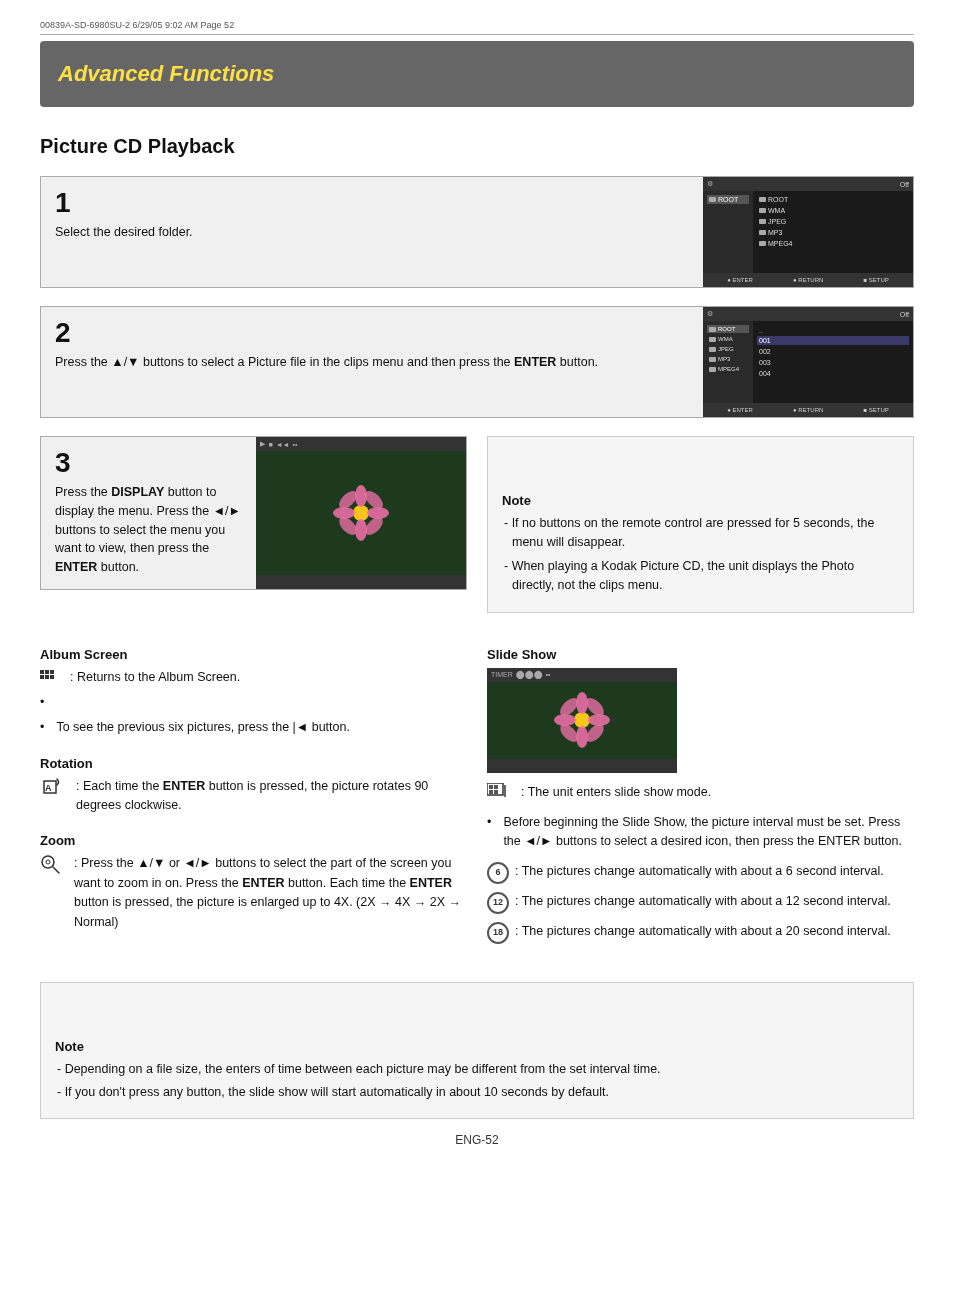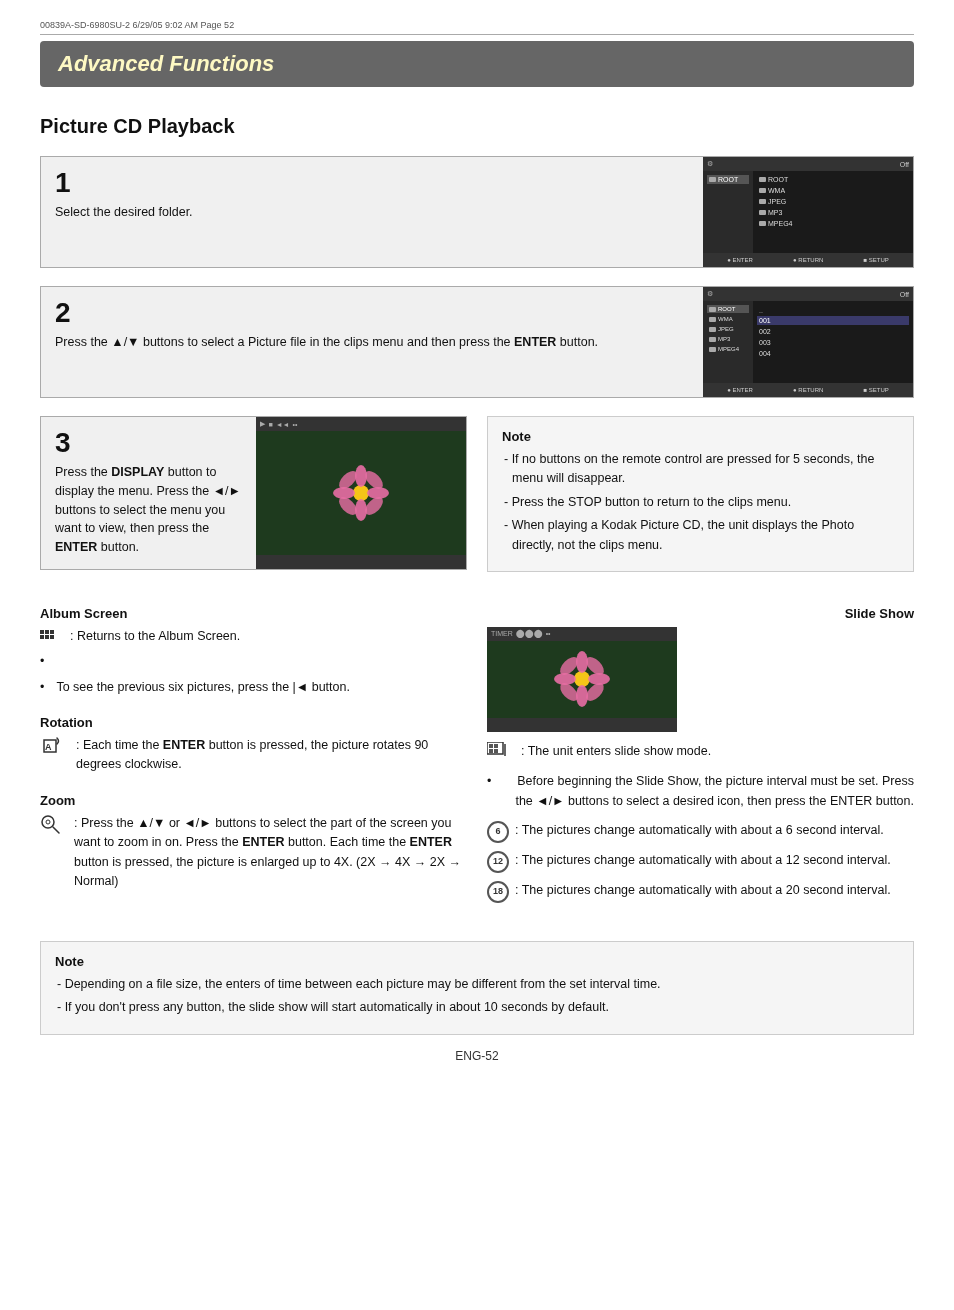--- a/index.html
+++ b/index.html
@@ -9,25 +9,25 @@
       background: #ffffff;
       font-family: Arial, Helvetica, sans-serif;
       font-size: 13px;
       color: #111;
       padding: 20px 40px;
     }
 
     
     .header-bar {
       background: #666;
-      color: #fef9c3;
+      color: #fde047;
       font-size: 22px;
       font-weight: bold;
       font-style: italic;
-      padding: 10px 18px;
+      padding: 20px 18px;
       margin-bottom: 28px;
       border-radius: 4px;
     }
 
     .section-title {
       font-size: 20px;
       font-weight: bold;
       margin-bottom: 18px;
     }
 
@@ -176,20 +176,21 @@
       background: #f5f5f5;
       border: 1px solid #ccc;
       padding: 12px 14px;
       margin-bottom: 10px;
     }
 
     .note-title {
       font-weight: bold;
       font-size: 13px;
       margin-bottom: 6px;
+      margin-top: 44px;
     }
 
     .note-list {
       list-style: none;
       padding: 0;
     }
 
     .note-list li {
       font-size: 12.5px;
       line-height: 1.55;
@@ -255,21 +256,21 @@
     }
 
     
     .two-col {
       display: flex;
       gap: 20px;
       margin-bottom: 20px;
     }
 
     .col-left { flex: 1; }
-    .col-right { flex: 1; text-align: right; }
+    .col-right { flex: 1; }
 
     
     .timer-icon {
       display: inline-flex;
       align-items: center;
       justify-content: center;
       width: 22px; height: 22px;
       border-radius: 50%;
       border: 2px solid #555;
       font-size: 9px;
@@ -458,21 +459,20 @@
           </div>
         </div>
       </div>
     </div>
 
     <div style="flex:1;">
       <div class="note-block">
         <div class="note-title">Note</div>
         <ul class="note-list">
           <li>If no buttons on the remote control are pressed for 5 seconds, the menu will disappear.</li>
-          <li>Press the STOP button to return to the clips menu.</li>
           <li>When playing a Kodak Picture CD, the unit displays the Photo directly, not the clips menu.</li>
         </ul>
       </div>
     </div>
   </div>
 
 </div>
 
 <div class="two-col">
 

